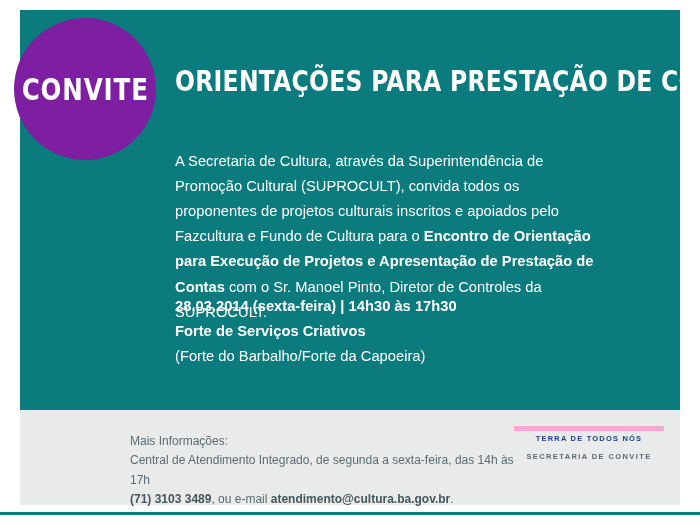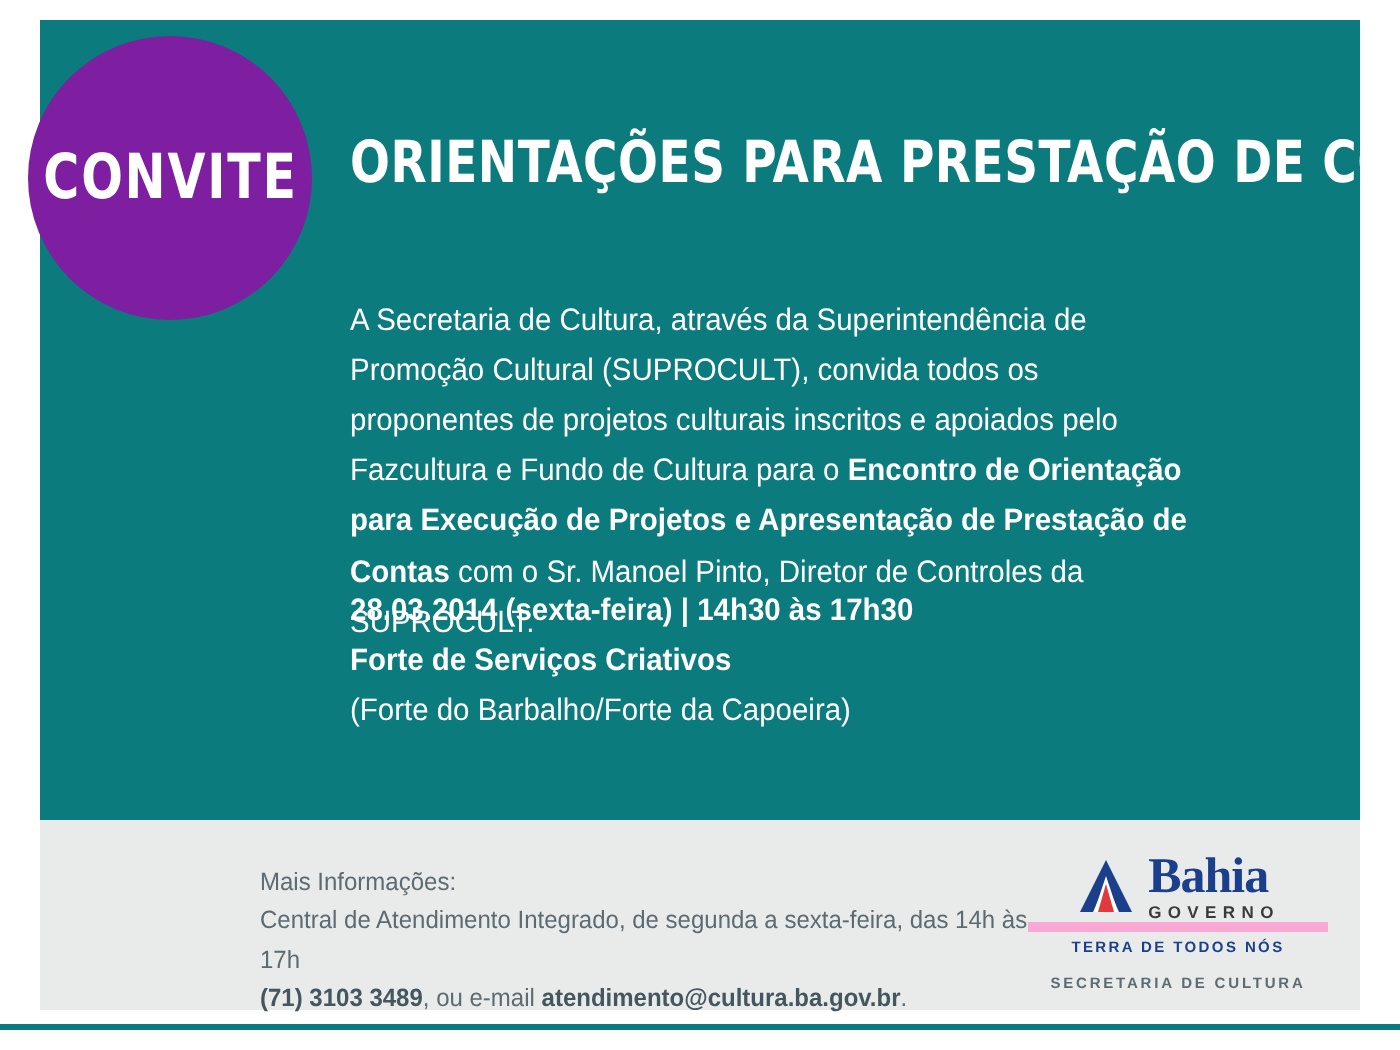--- a/index.html
+++ b/index.html
@@ -225,30 +225,17 @@
     <div class="event-line-3">(Forte do Barbalho/Forte da Capoeira)</div>
   </div>
 
   <div class="footer-info">
     <span class="fi-title">Mais Informações:</span>
     <span class="fi-line2">Central de Atendimento Integrado, de segunda a sexta-feira, das 14h às 17h</span>
     <span class="fi-line3"><b>(71) 3103 3489</b><span>, ou e-mail </span><b>atendimento@cultura.ba.gov.br</b><span>.</span></span>
   </div>
 
   <div class="logo">
-    <div class="logo-main">
-      <span class="logo-mark">
-        <svg width="30" height="30" viewBox="0 0 30 30" xmlns="http://www.w3.org/2000/svg">
-          <polygon points="15,2 28,28 21.5,28 15,13 8.5,28 2,28" fill="#1b3f8b"></polygon>
-          <polygon points="15,10 21,28 9,28" fill="#ffffff"></polygon>
-          <polygon points="15,14 19,28 11,28" fill="#e03a3e"></polygon>
-        </svg>
-      </span>
-      <span class="logo-words">
-        <span class="logo-bahia">Bahia</span>
-        <span class="logo-governo">GOVERNO</span>
-      </span>
-    </div>
     <span class="logo-tagline">TERRA DE TODOS NÓS</span>
-    <span class="logo-secretaria">SECRETARIA DE CULTURA</span>
+    <span class="logo-secretaria">SECRETARIA DE CONVITE</span>
   </div>
 
 </div>
 
 </body></html>

